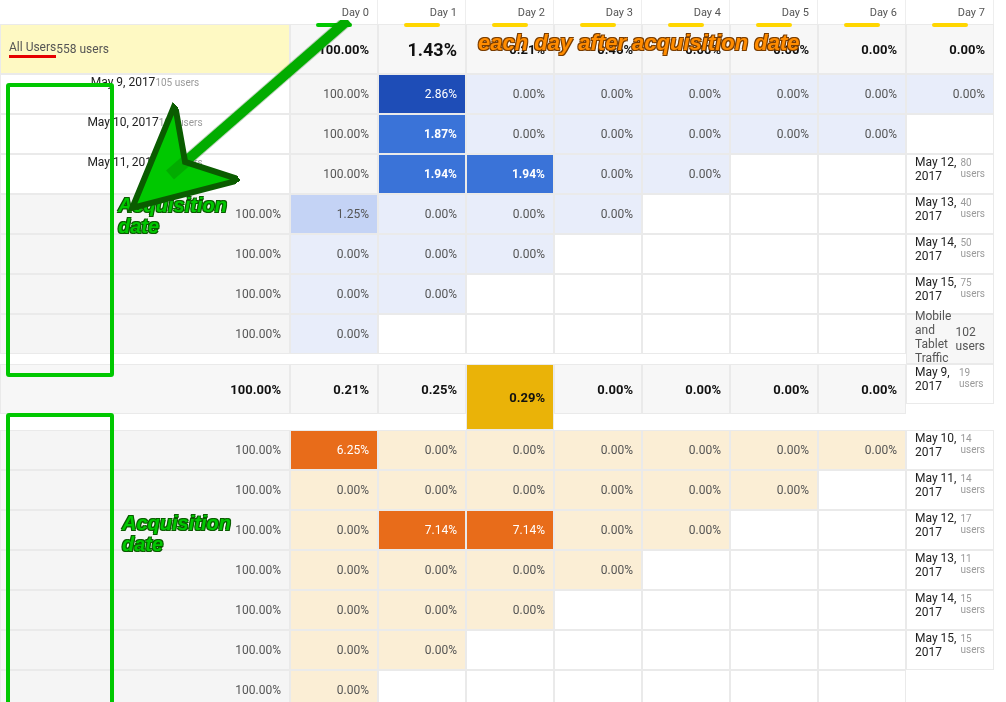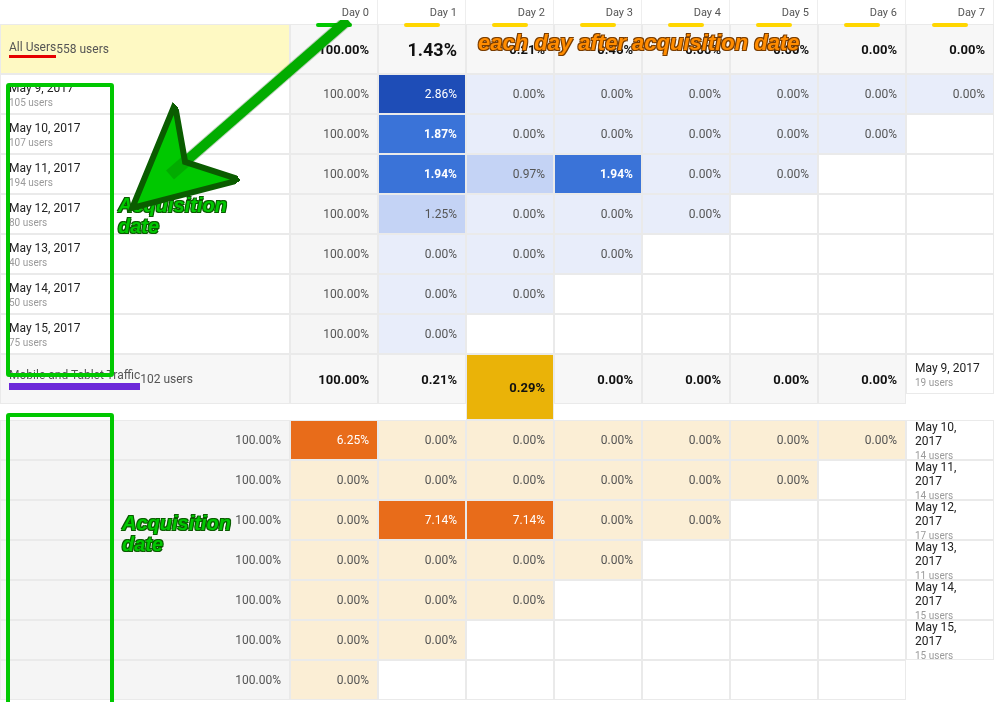--- a/index.html
+++ b/index.html
@@ -2,38 +2,38 @@
 <html><head>
 <meta charset="utf-8">
 <style>
   html,body{margin:0;padding:0;font-family:Roboto,Arial,Helvetica,sans-serif;font-size:13px;color:#222;background:#fff;}
   .wrap{width:1006px;height:702px;position:relative;overflow:hidden;}
   .table{display:grid;grid-template-columns:290px repeat(8,88px);border-collapse:collapse;}
   .cell{box-sizing:border-box;border:1px solid #eaeaea;display:flex;align-items:center;padding:0 8px;height:40px;font-size:12px;color:#555;}
   .hcell{height:24px;font-size:11px;color:#555;justify-content:flex-end;position:relative;background:#fff;border:0;border-right:1px solid #eee;}
   .hcell.first{justify-content:flex-start;border:0;}
   .underline{position:absolute;left:50%;transform:translateX(-50%);bottom:-3px;height:4px;border-radius:2px;width:36px;}
-  .rowhead{display:flex;flex-direction:column;align-items:flex-start;justify-content:center;background:#fff;}
+  .rowhead{display:flex;flex-direction:row;align-items:flex-start;justify-content:center;background:#fff;}
   .rowhead .date{font-size:12px;color:#222;}
   .rowhead .users{font-size:10px;color:#9a9a9a;margin-top:2px;}
   .val{justify-content:flex-end;}
   .day0{background:#f5f5f5;}
   .b0{background:#e8edfa;} 
   .b1{background:#c4d3f5;} 
   .b2{background:#3a73d8;color:#fff;font-weight:bold;} 
   .b3{background:#1e4db7;color:#fff;text-align:right;} 
   .o0{background:#fbeed5;} 
   .o2{background:#e86c1a;color:#fff;} 
   .empty{background:#fff;}
   .green-box{position:absolute;border:4px solid #00c800;border-radius:3px;pointer-events:none;}
   .ann{position:absolute;font:italic bold 20px Arial;color:#00c800;text-shadow:1px 1px 0 #0a5c00,-1px -1px 0 #0a5c00,1px -1px 0 #0a5c00,-1px 1px 0 #0a5c00;line-height:1.05;pointer-events:none;}
   .ann-orange{position:absolute;font:italic bold 22px Arial;color:#ff8c00;text-shadow:1px 1px 0 #7a3d00,-1px -1px 0 #7a3d00,1px -1px 0 #7a3d00,-1px 1px 0 #7a3d00;pointer-events:none;}
   svg.arrow{position:absolute;pointer-events:none;}
   .seg-underline-red{border-bottom:3px solid #e60000;padding-bottom:1px;}
-  .seg-underline-blue{border-bottom:7px solid #6d28d9;padding-bottom:1px;}
+  .seg-underline-blue{border-bottom:3px solid #6d28d9;padding-bottom:1px;}
 </style>
 </head>
 <body>
 <div class="wrap">
 
 <div class="table" id="grid">
       <div class="cell hcell first"></div>
       <div class="cell hcell">
         <span>Day 0</span>
         <div class="underline" style="background: rgb(0, 200, 0);"></div>
@@ -151,23 +151,20 @@
       <div class="cell rowhead">
         <span class="date">May 11, 2017</span>
         <span class="users">194 users</span>
       </div>
       <div class="cell val day0">
         <span>100.00%</span>
       </div>
       <div class="cell val b2">
         <span>1.94%</span>
       </div>
-      <div class="cell val b1">
-        <span>0.97%</span>
-      </div>
       <div class="cell val b2">
         <span>1.94%</span>
       </div>
       <div class="cell val b0">
         <span>0.00%</span>
       </div>
       <div class="cell val b0">
         <span>0.00%</span>
       </div>
       <div class="cell val empty"></div>
@@ -250,20 +247,23 @@
       <div class="cell val empty"></div>
       <div class="cell left" style="height: 50px; background: rgb(247, 247, 247);">
         <span class="title seg-underline-blue">Mobile and Tablet Traffic</span>
         <span class="sub">102 users</span>
       </div>
       <div class="cell" style="height: 50px; background: rgb(247, 247, 247); justify-content: flex-end; font-weight: bold; color: rgb(17, 17, 17); font-size: 13px;">
         <span>100.00%</span>
       </div>
       <div class="cell" style="height: 50px; background: rgb(247, 247, 247); justify-content: flex-end; font-weight: bold; color: rgb(17, 17, 17); font-size: 13px;">
         <span>0.21%</span>
+      </div>
+      <div class="cell" style="height: 50px; background: rgb(247, 247, 247); justify-content: flex-end; font-weight: bold; color: rgb(17, 17, 17); font-size: 13px;">
+        <span>0.25%</span>
       </div>
       <div class="cell" style="height: 66px; background: #eab308; justify-content: flex-end; font-weight: bold; color: rgb(17, 17, 17); font-size: 13px;">
         <span>0.29%</span>
       </div>
       <div class="cell" style="height: 50px; background: rgb(247, 247, 247); justify-content: flex-end; font-weight: bold; color: rgb(17, 17, 17); font-size: 13px;">
         <span>0.00%</span>
       </div>
       <div class="cell" style="height: 50px; background: rgb(247, 247, 247); justify-content: flex-end; font-weight: bold; color: rgb(17, 17, 17); font-size: 13px;">
         <span>0.00%</span>
       </div>

